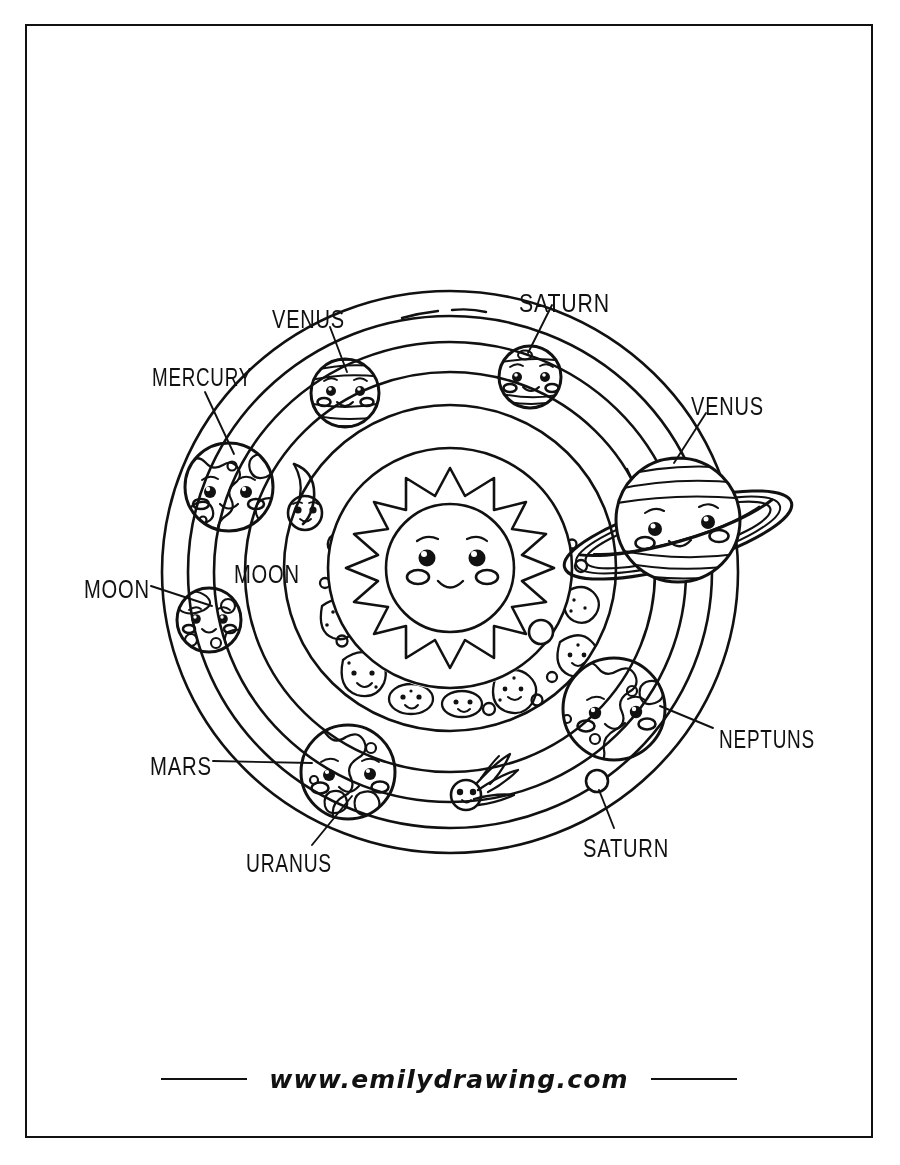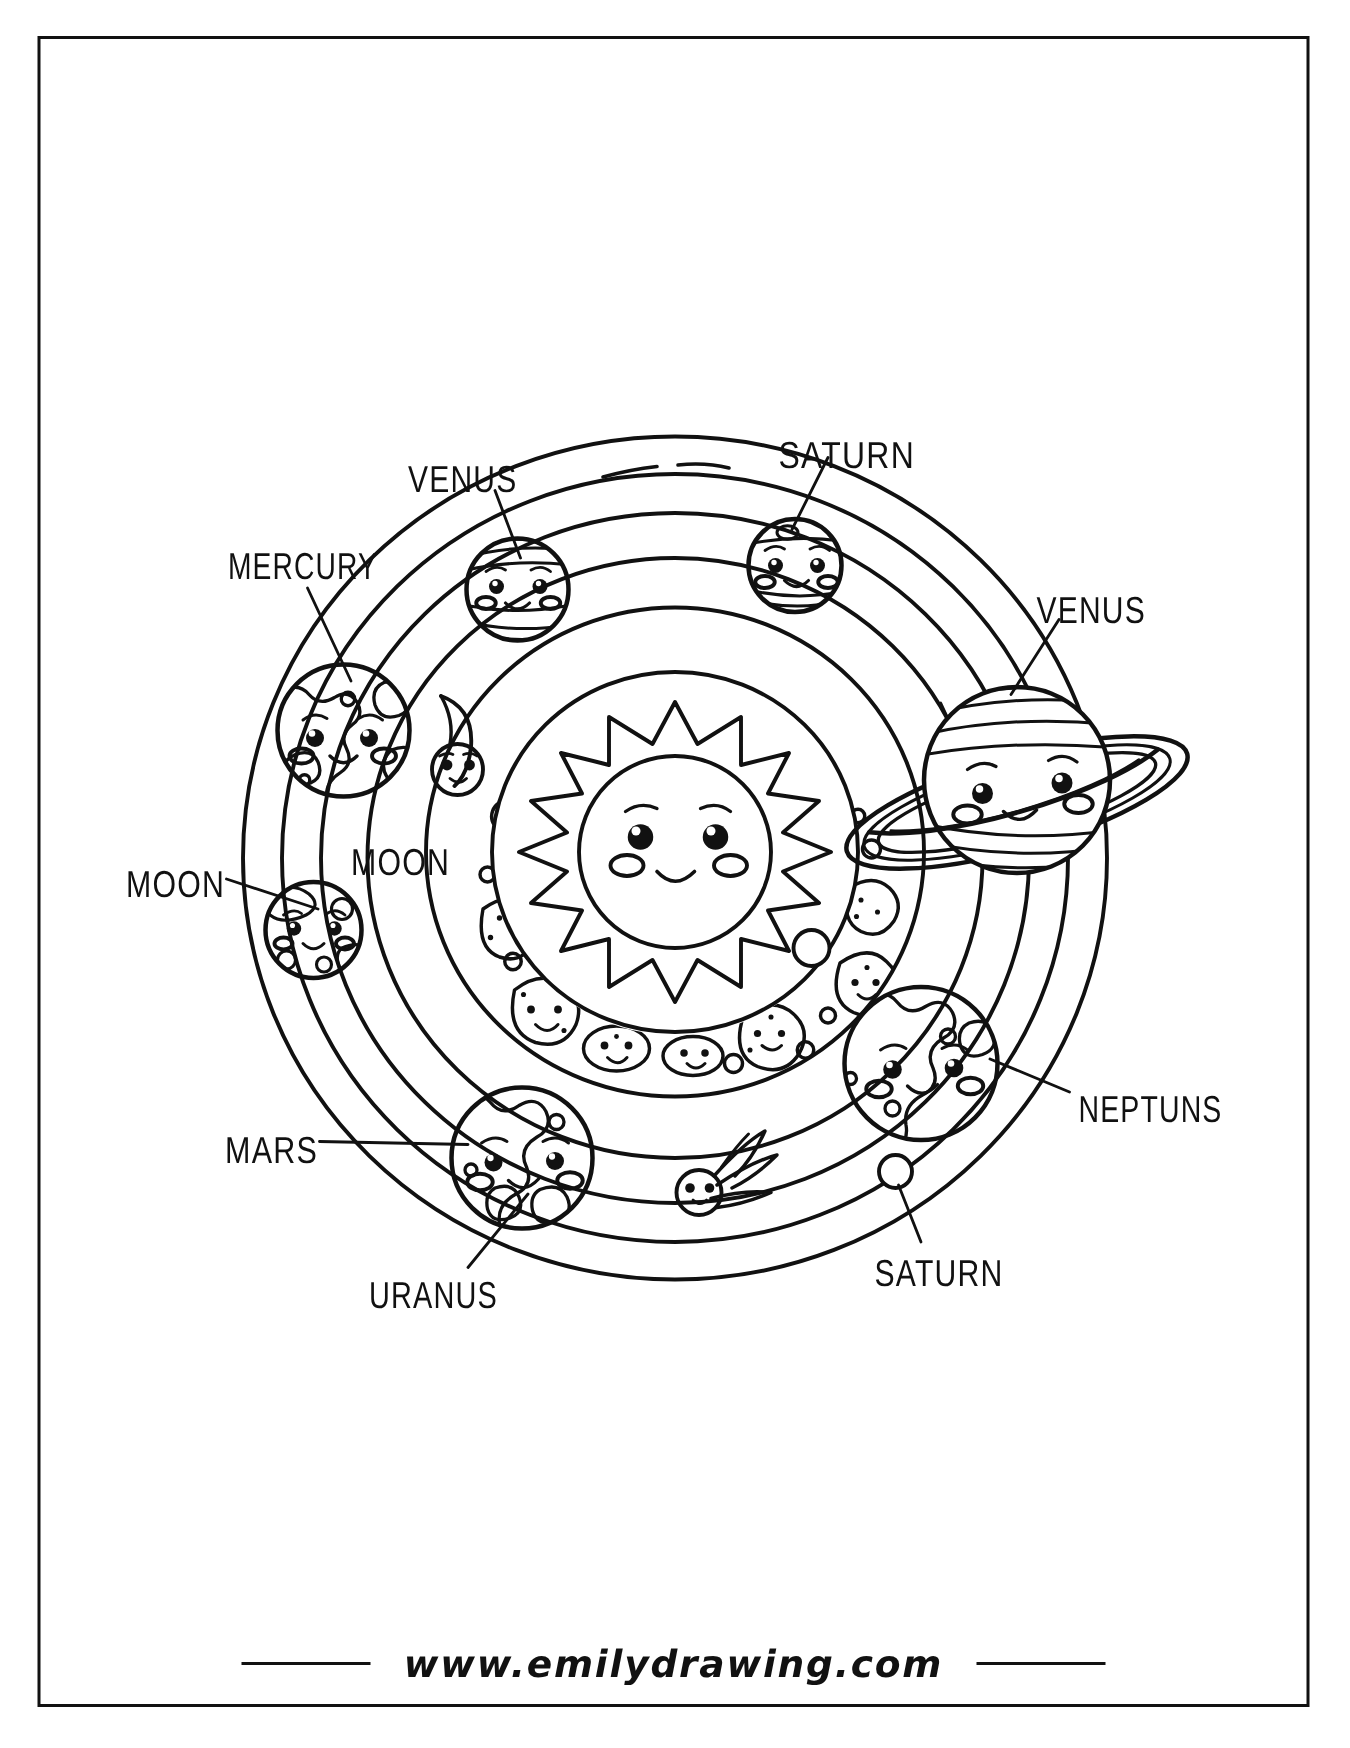--- a/index.html
+++ b/index.html
@@ -42,21 +42,21 @@
   }
   #art-stage svg {
     display: block;
     width: 900px;
     height: 1165px;
   }
   .footer-wrap {
     position: absolute;
     left: 25px;
     right: 27px;
-    top: 1083px;
+    top: 1053px;
     height: 52px;
     display: flex;
     align-items: center;
     justify-content: center;
     gap: 22px;
   }
   .footer-rule {
     height: 2px;
     background: #111111;
     flex: 0 0 86px;

